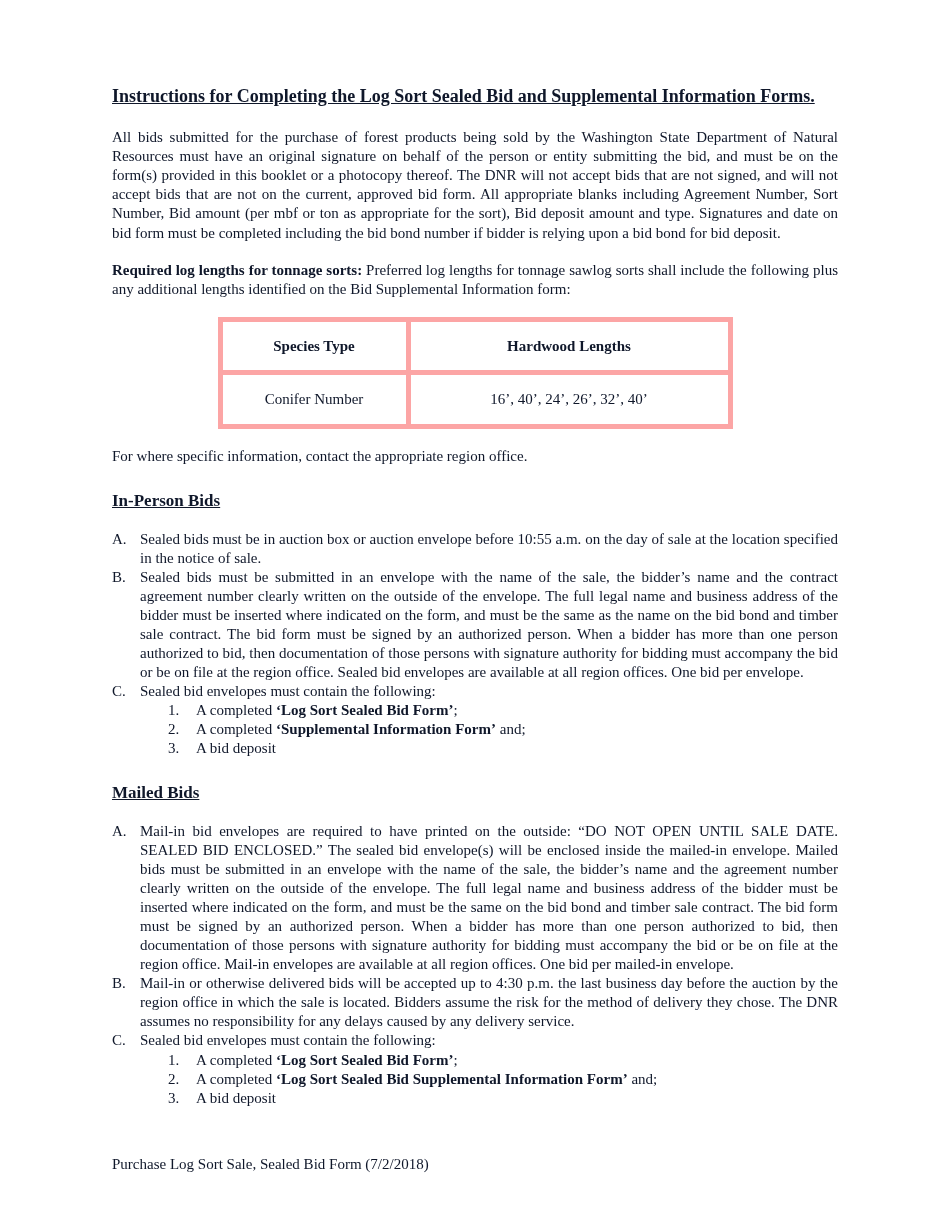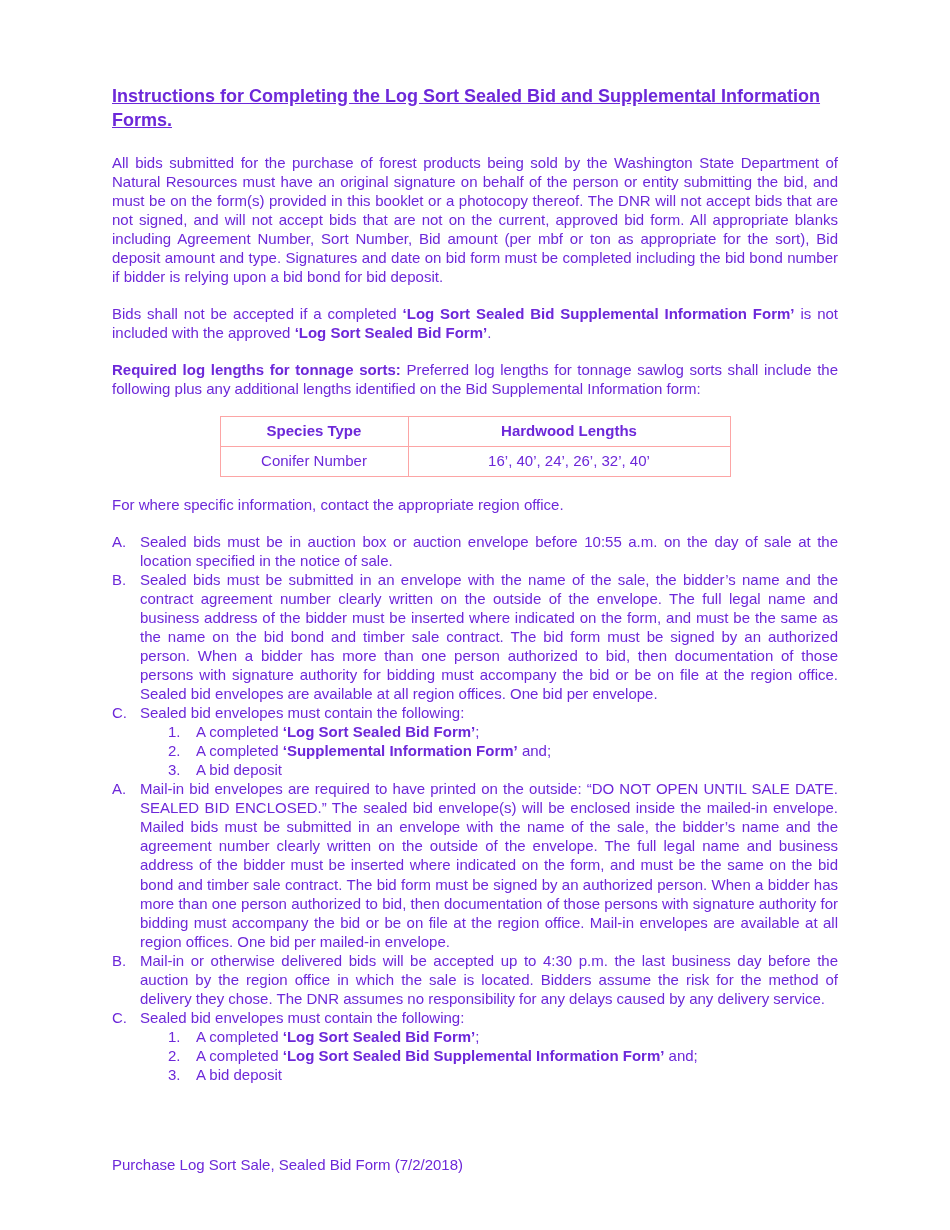--- a/index.html
+++ b/index.html
@@ -3,22 +3,22 @@
 <meta charset="utf-8">
 <style>
   html, body { margin: 0; padding: 0; background: #ffffff; }
   .page {
     position: relative;
     width: 950px;
     height: 1230px;
     box-sizing: border-box;
     padding: 84px 112px 60px 112px;
     background: #ffffff;
-    color: #6d28d9;
-    font-family: Liberation Sans, sans-serif;
+    color: #0f172a;
+    font-family: Liberation Serif, serif;
     font-size: 15px;
     line-height: 1.27;
     overflow: hidden;
   }
   .doc-title {
     font-size: 18px;
     font-weight: bold;
     text-decoration: underline;
     line-height: 1.35;
     margin: 0 0 20px 0;
@@ -34,22 +34,22 @@
     font-weight: bold;
     text-decoration: underline;
     margin: 24px 0 18px 0;
   }
   table.lengths {
     border-collapse: collapse;
     margin: 0 auto 18px auto;
     font-size: 15px;
   }
   table.lengths th, table.lengths td {
-    border: 1px solid #fca5a5;
-    padding: 5px 10px;
+    border: 5px solid #fca5a5;
+    padding: 15px 10px;
     text-align: center;
     line-height: 1.25;
   }
   table.lengths th { font-weight: bold; }
   .col-species { width: 188px; }
   .col-lengths { width: 322px; }
   .list { margin: 0; }
   .li { display: flex; text-align: justify; }
   .li-label { width: 28px; flex: 0 0 28px; }
   .li-text { flex: 1; }
@@ -64,21 +64,20 @@
 </style>
 </head>
 <body>
 
 <div class="page">
 
   <h1 class="doc-title">Instructions for Completing the Log Sort Sealed Bid and Supplemental Information Forms.</h1>
 
   <p class="para">All bids submitted for the purchase of forest products being sold by the Washington State Department of Natural Resources must have an original signature on behalf of the person or entity submitting the bid, and must be on the form(s) provided in this booklet or a photocopy thereof.  The DNR will not accept bids that are not signed, and will not accept bids that are not on the current, approved bid form. All appropriate blanks including Agreement Number, Sort Number, Bid amount (per mbf or ton as appropriate for the sort), Bid deposit amount and type. Signatures and date on bid form must be completed including the bid bond number if bidder is relying upon a bid bond for bid deposit.</p>
 
-  <p class="para"><span>Bids shall not be accepted if a completed </span><strong>‘Log Sort Sealed Bid Supplemental Information Form’</strong><span> is not included with the approved </span><strong>‘Log Sort Sealed Bid Form’</strong><span>.</span></p>
 
   <p class="para"><span class="lead-bold">Required log lengths for tonnage sorts:</span><span> Preferred log lengths for tonnage sawlog sorts shall include the following plus any additional lengths identified on the Bid Supplemental Information form:</span></p>
 
   <table class="lengths">
     <colgroup>
         <col class="col-species">
         <col class="col-lengths">
       </colgroup>
     <thead>
       <tr>
@@ -89,20 +88,21 @@
     <tbody>
       <tr>
         <td>Conifer Number</td>
         <td>16’, 40’, 24’, 26’, 32’, 40’</td>
       </tr>
     </tbody>
   </table>
 
   <p class="para no-justify">For where specific information, contact the appropriate region office.</p>
 
+  <h2 class="section-heading">In-Person Bids</h2>
 
   <div class="list">
     <div class="li">
       <span class="li-label">A.</span>
       <span class="li-text">Sealed bids must be in auction box or auction envelope before 10:55 a.m. on the day of sale at the location specified in the notice of sale.</span>
     </div>
     <div class="li">
       <span class="li-label">B.</span>
       <span class="li-text">Sealed bids must be submitted in an envelope with the name of the sale, the bidder’s name and the contract agreement number clearly written on the outside of the envelope. The full legal name and business address of the bidder must be inserted where indicated on the form, and must be the same as the name on the bid bond and timber sale contract. The bid form must be signed by an authorized person. When a bidder has more than one person authorized to bid, then documentation of those persons with signature authority for bidding must accompany the bid or be on file at the region office. Sealed bid envelopes are available at all region offices. One bid per envelope.</span>
     </div>
@@ -119,20 +119,21 @@
         <span class="li-label">2.</span>
         <span class="li-text"><span>A completed </span><strong>‘Supplemental Information Form’</strong><span> and;</span></span>
       </div>
       <div class="li">
         <span class="li-label">3.</span>
         <span class="li-text"><span>A bid deposit</span><strong></strong><span></span></span>
       </div>
     </div>
   </div>
 
+  <h2 class="section-heading">Mailed Bids</h2>
 
   <div class="list">
     <div class="li">
       <span class="li-label">A.</span>
       <span class="li-text">Mail-in bid envelopes are required to have printed on the outside: “DO NOT OPEN UNTIL SALE DATE. SEALED BID ENCLOSED.” The sealed bid envelope(s) will be enclosed inside the mailed-in envelope. Mailed bids must be submitted in an envelope with the name of the sale, the bidder’s name and the agreement number clearly written on the outside of the envelope. The full legal name and business address of the bidder must be inserted where indicated on the form, and must be the same on the bid bond and timber sale contract. The bid form must be signed by an authorized person. When a bidder has more than one person authorized to bid, then documentation of those persons with signature authority for bidding must accompany the bid or be on file at the region office. Mail-in envelopes are available at all region offices. One bid per mailed-in envelope.</span>
     </div>
     <div class="li">
       <span class="li-label">B.</span>
       <span class="li-text">Mail-in or otherwise delivered bids will be accepted up to 4:30 p.m. the last business day before the auction by the region office in which the sale is located. Bidders assume the risk for the method of delivery they chose. The DNR assumes no responsibility for any delays caused by any delivery service.</span>
     </div>

